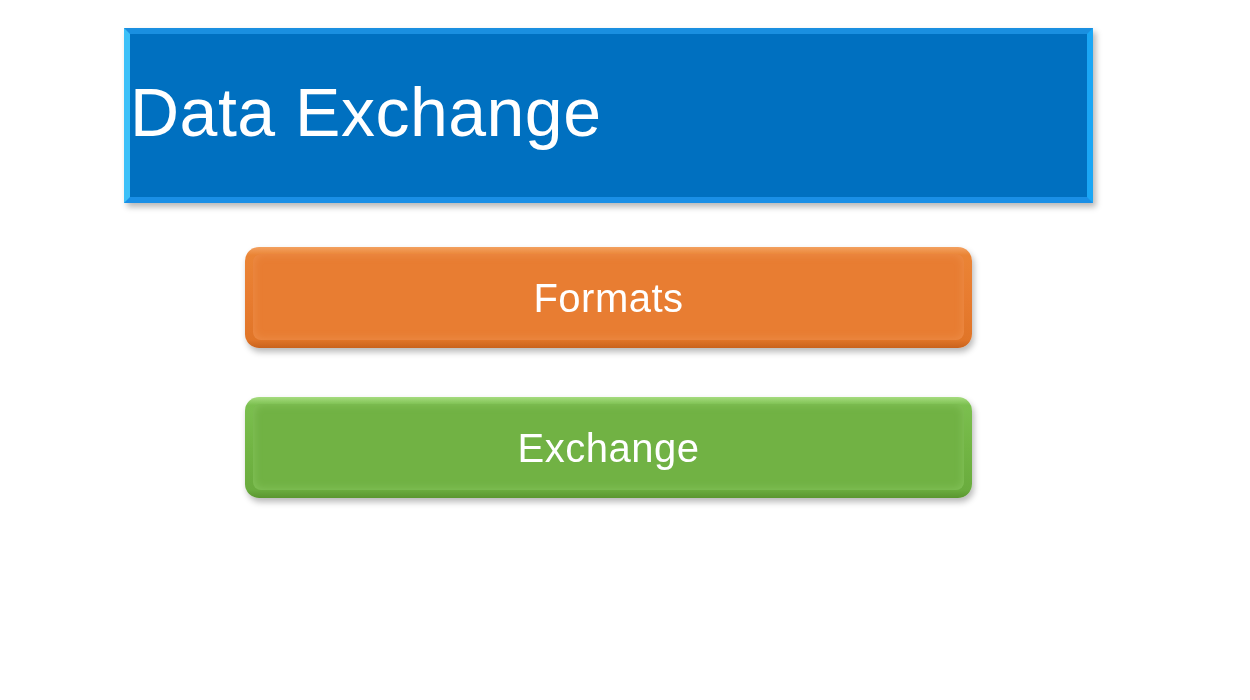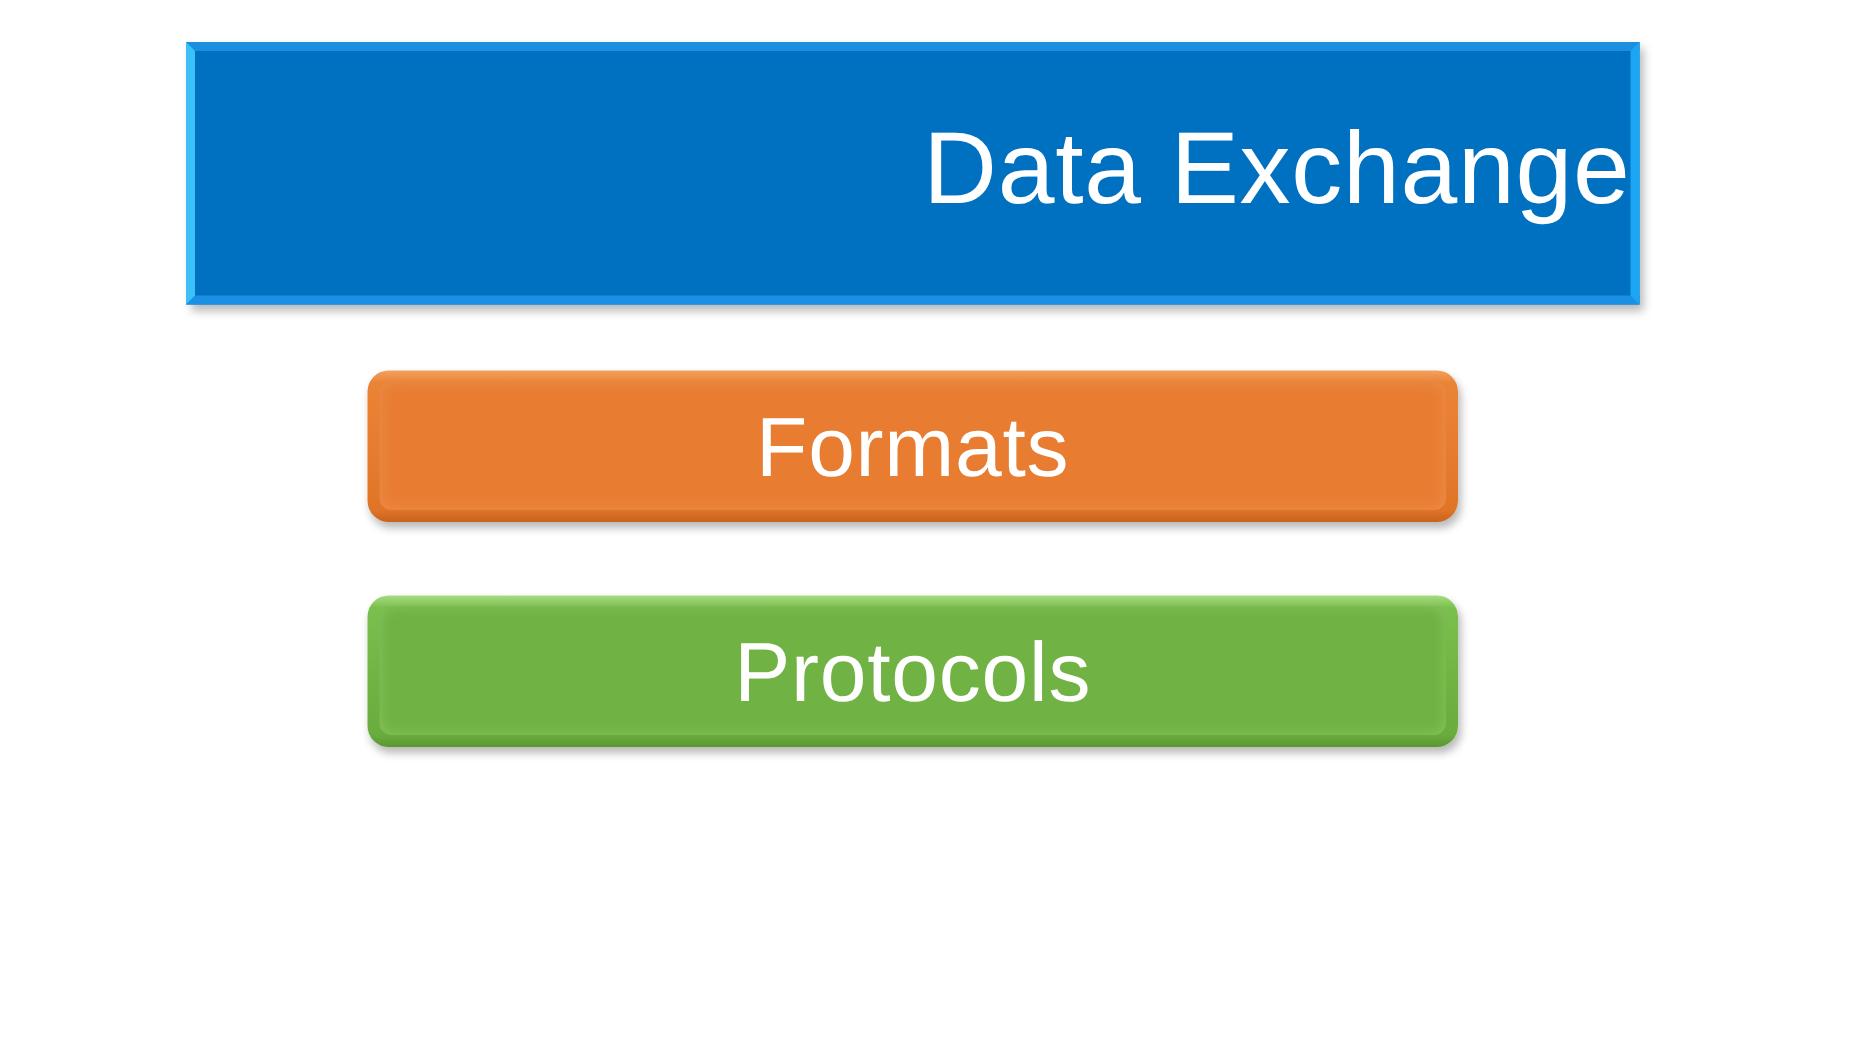--- a/index.html
+++ b/index.html
@@ -26,21 +26,21 @@
       background: #0070c0;
       border-style: solid;
       border-width: 6px;
       border-top-color: #1a8fe0;
       border-left-color: #3cc0f8;
       border-right-color: #1aa6f5;
       border-bottom-color: #1a8fe6;
       box-shadow: 3px 4px 6px rgba(0,0,0,0.28);
       display: flex;
       align-items: center;
-      justify-content: flex-end;
+      justify-content: flex-start;
     }
     .title-text {
       color: #ffffff;
       font-size: 68px;
       letter-spacing: 0.5px;
       line-height: 1;
       margin-top: -8px;
     }
     .pill {
       position: absolute;
@@ -58,21 +58,21 @@
     .pill::before {
       content: "";
       position: absolute;
       left: 8px; right: 8px; top: 7px; bottom: 8px;
       border-radius: 8px;
       pointer-events: none;
     }
     .pill-text {
       position: relative;
       color: #ffffff;
-      font-size: 56px;
+      font-size: 40px;
       line-height: 1;
       letter-spacing: 0.5px;
     }
     .pill-orange {
       top: 247px;
       background: linear-gradient(to bottom, #f3a160 0%, #ea8435 8%, #e87c30 50%, #e07528 92%, #c9621c 100%);
     }
     .pill-orange::before {
       box-shadow: inset 0 0 10px rgba(255,200,150,0.25);
       background: #e87d32;
@@ -100,16 +100,16 @@
 <div class="canvas">
   <div class="title-box">
     <span class="title-text">Data Exchange</span>
   </div>
 
   <div class="pill pill-orange">
     <span class="pill-text">Formats</span>
   </div>
 
   <div class="pill pill-green">
-    <span class="pill-text">Protocols</span>
+    <span class="pill-text">Exchange</span>
   </div>
 
 </div>
 
 </body></html>

